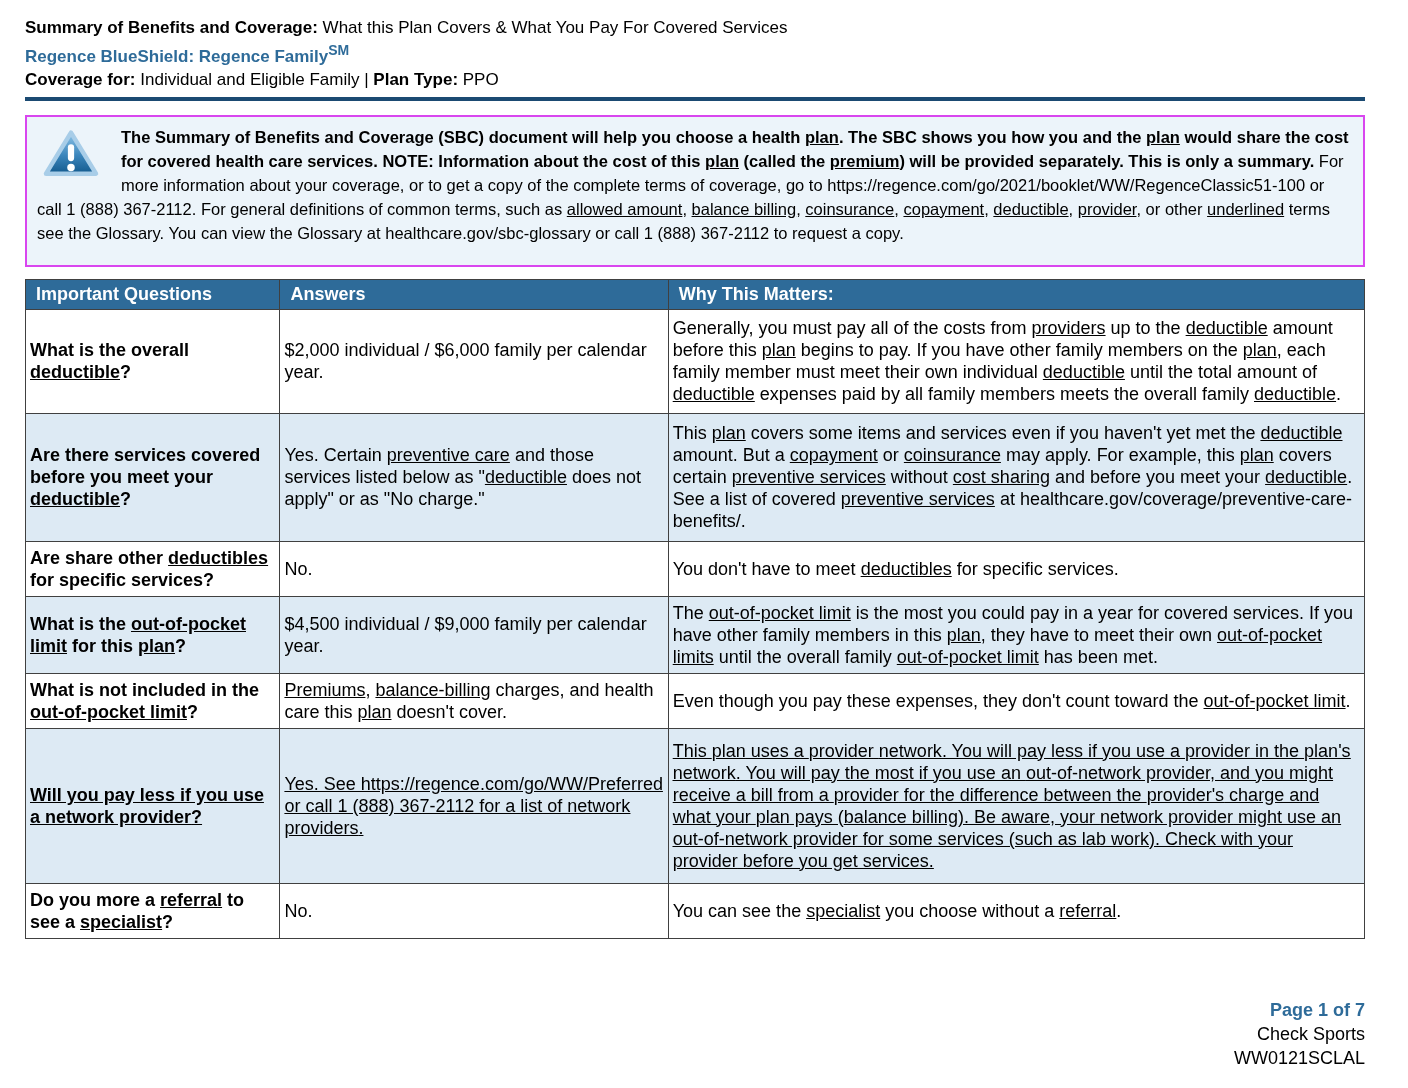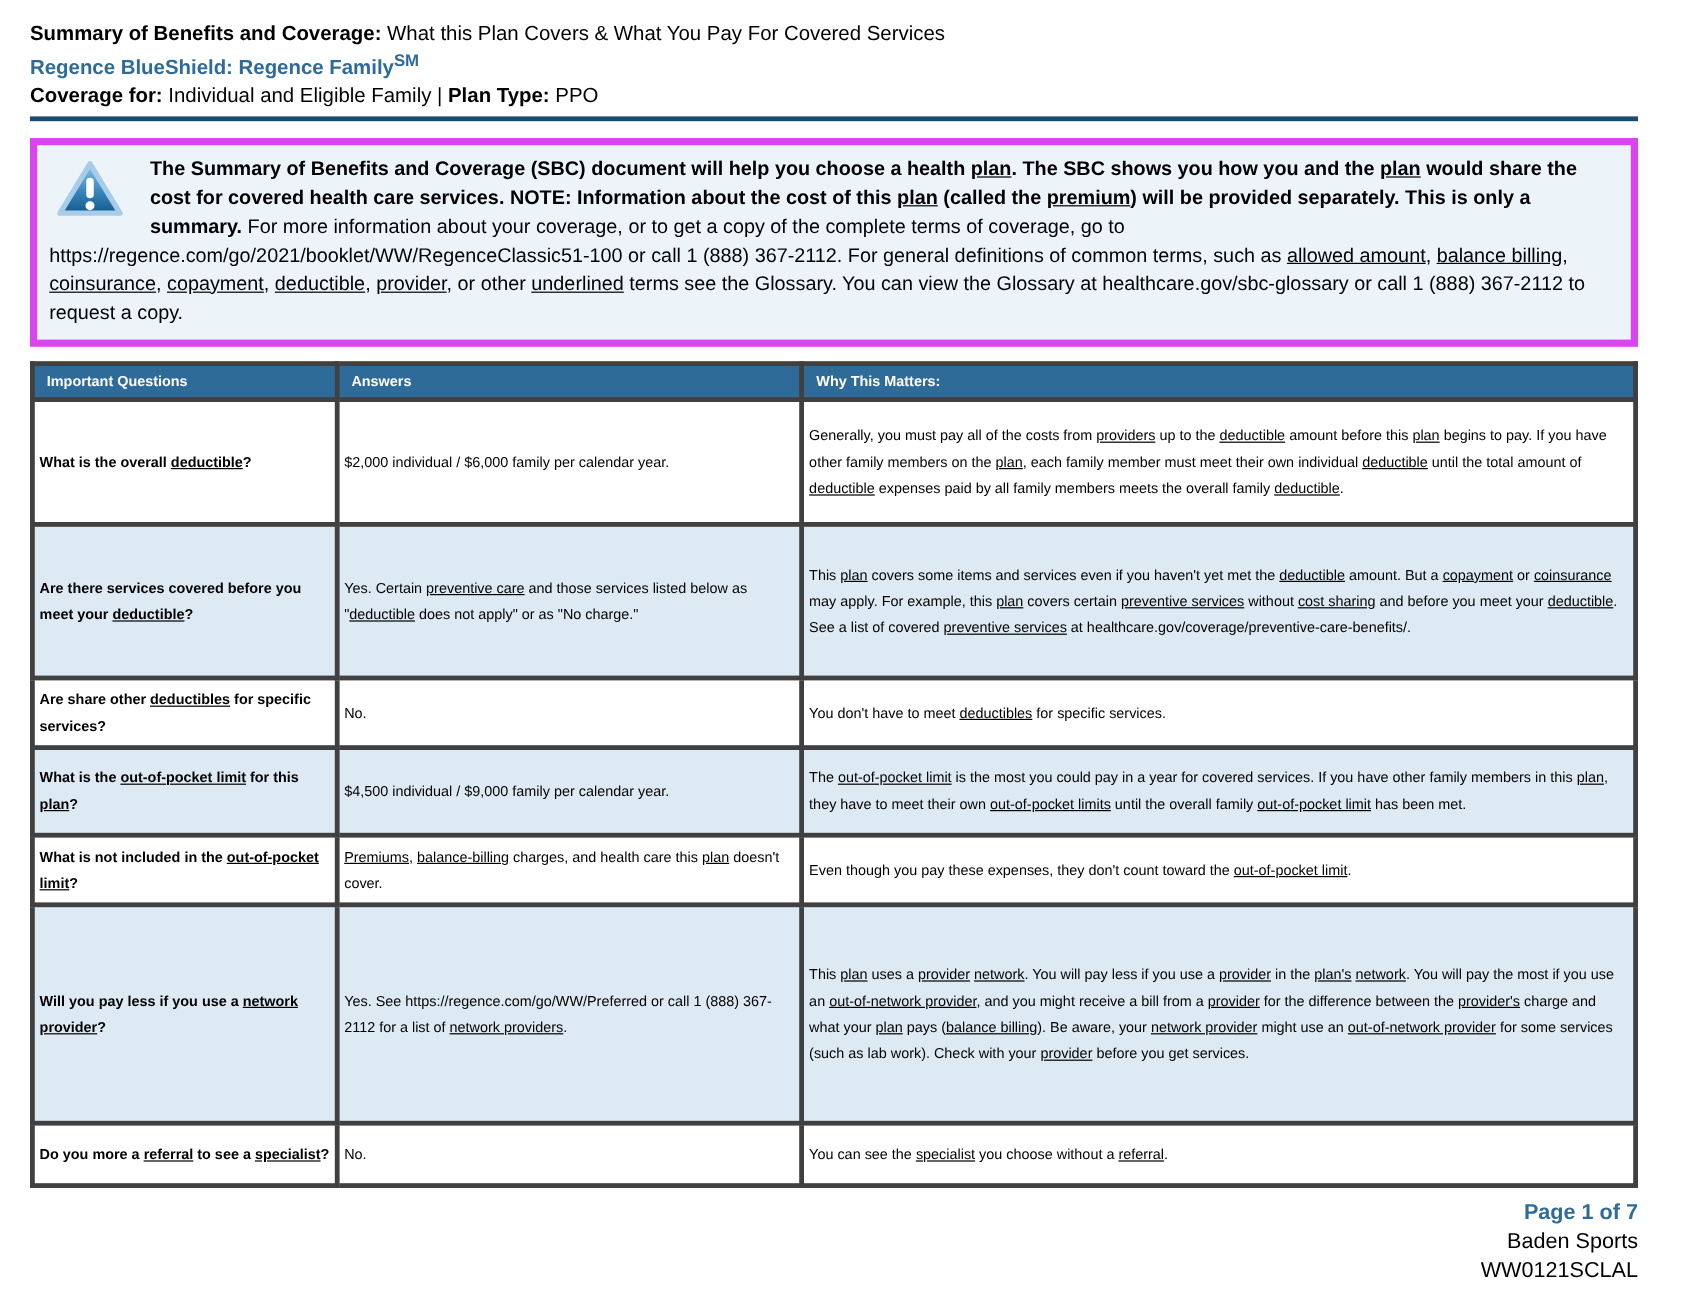--- a/index.html
+++ b/index.html
@@ -21,61 +21,61 @@
   .b { font-weight: bold; }
   .plan-line { font-size: 17px; line-height: 23px; font-weight: bold; color: #2e6b99; }
   .plan-line sup { font-size: 14px; font-weight: bold; }
   .cov-period { font-size: 17px; line-height: 23px; font-weight: bold; color: #2e6b99; }
   .cov-for { font-size: 17px; line-height: 23px; color: #000; }
   .rule { height: 4px; background: #1b4a72; margin-top: 6px; }
 
   
   .notice {
     margin-top: 14px;
-    border: 6px solid #d946ef;
+    border: 2px solid #d946ef;
     background: #ecf4fa;
     padding: 8px 14px 10px 10px;
     min-height: 152px;
   }
   .warn { float: left; margin: 4px 20px 4px 4px; width: 60px; height: 50px; }
   .warn svg { display: block; width: 60px; height: 50px; }
   .notice-text { font-size: 16.5px; line-height: 24px; }
 
   
   table.sbc {
     width: 100%;
     margin-top: 12px;
     border-collapse: collapse;
     table-layout: fixed;
   }
   table.sbc th, table.sbc td {
-    border: 4px solid #404040;
+    border: 1px solid #404040;
     vertical-align: middle;
-    font-size: 12px;
+    font-size: 18px;
   }
   table.sbc th {
     background: #2e6b99;
     color: #fff;
     font-weight: bold;
     text-align: left;
     padding: 4px 10px;
     height: 30px;
   }
   table.sbc td { padding: 5px 4px; line-height: 22px; background: #fff; }
   table.sbc tbody tr:nth-child(even) td { background: #ddeaf4; }
   td.q { font-weight: bold; }
   .col-q { width: 19%; }
   .col-a { width: 29%; }
   .col-m { width: 52%; }
   tr.r1 td { height: 104px; }
   tr.r2 td { height: 128px; }
   tr.r3 td { height: 55px; }
   tr.r4 td { height: 73px; }
   tr.r5 td { height: 55px; }
-  tr.r6 td { height: 182px; }
+  tr.r6 td { height: 155px; text-decoration: underline; }
   tr.r7 td { height: 52px; }
 
   
   .footer {
     position: absolute;
     right: 43px;
     top: 998px;
     text-align: right;
     font-size: 18px;
     line-height: 24px;
@@ -168,17 +168,17 @@
       <tr class="r7">
         <td class="q"><span class="rs-b">Do you more a </span><span class="rs-b rs-u">referral</span><span class="rs-b"> to see a </span><span class="rs-b rs-u">specialist</span><span class="rs-b">?</span></td>
         <td class="a"><span>No.</span></td>
         <td class="m"><span>You can see the </span><span class="rs-u">specialist</span><span> you choose without a </span><span class="rs-u">referral</span><span>.</span></td>
       </tr>
     </tbody>
   </table>
 
   <footer class="footer">
     <div class="pg">Page 1 of 7</div>
-    <div>Baden Sports</div>
+    <div>Check Sports</div>
     <div>WW0121SCLAL</div>
   </footer>
 
 </div>
 
 </body></html>

